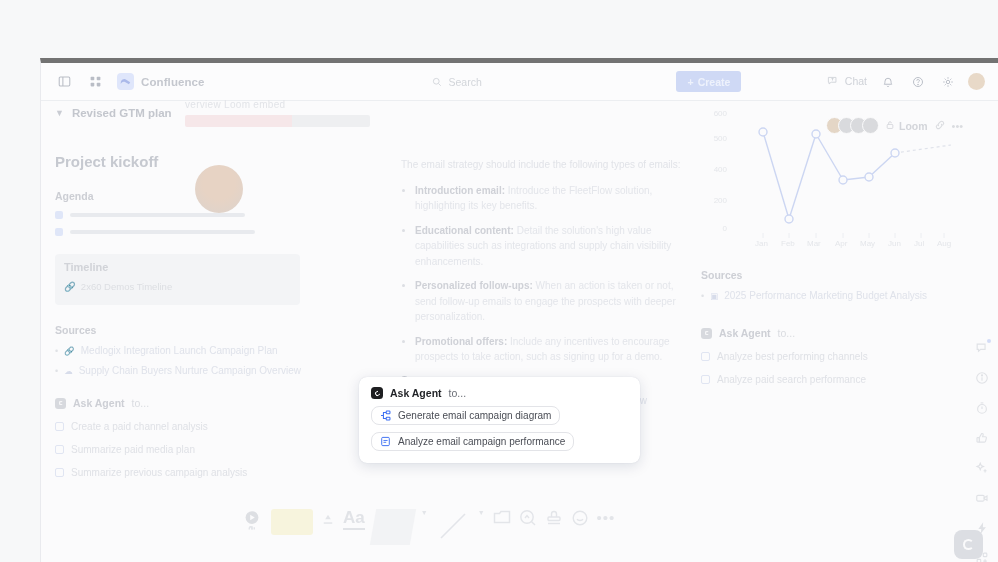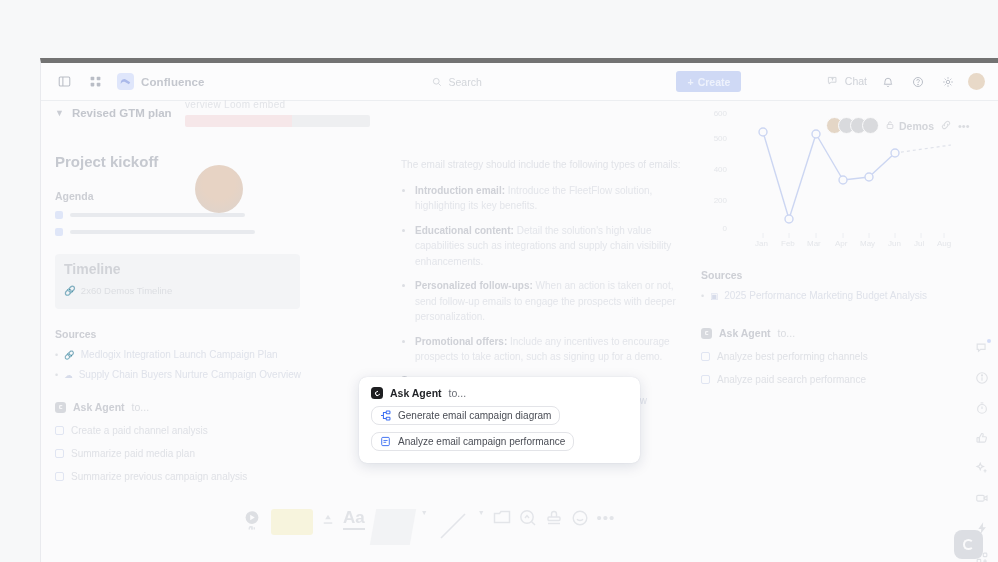--- a/index.html
+++ b/index.html
@@ -119,21 +119,21 @@
   .blurred-text {
     height: 4px; border-radius: 2px;
     background: #e8eaee;
   }
   .check-label { font-size: 9.5px; color: #d8dade; }
 
   #timeline-card {
     margin-top: 18px; width: 245px; padding: 7px 9px 13px;
     background: #f3f4f6; border-radius: 4px;
   }
-  .timeline-head { font-size: 14px; font-weight: 700; color: #d1d3d8; }
+  .timeline-head { font-size: 11px; font-weight: 700; color: #d1d3d8; }
   .timeline-item { margin-top: 8px; font-size: 9.5px; color: #dcdee2; display: flex; gap: 5px; }
 
   .sources-head { margin-top: 19px; font-size: 10.5px; font-weight: 700; color: #cdcfd5; }
   .source-item {
     margin-top: 9px; display: flex; align-items: center; gap: 6px;
     font-size: 10px; color: #dfe2ea;
   }
   .source-item .bullet { color: #e0e2e6; font-size: 9px; }
   .src-icon { font-size: 8.5px; color: #d7dcea; }
 
@@ -506,21 +506,21 @@
               <span class="face"></span>
               <span class="face"></span>
             </span>
             <span class="share-btn">
               <span>
                 <svg width="10" height="10" viewBox="0 0 16 16" fill="none" stroke="currentColor" stroke-width="1.4">
                   <rect x="3.5" y="7" width="9" height="6.5" rx="1.3"></rect>
                     <path d="M5.8 7V5a2.2 2.2 0 014.4 0"></path>
                 </svg>
               </span>
-              <span>Demos</span>
+              <span>Loom</span>
             </span>
             <span class="hdr-icon">
               <svg width="12" height="12" viewBox="0 0 16 16" fill="none" stroke="currentColor" stroke-width="1.4">
                 <path d="M6.4 9.6a2.6 2.6 0 010-3.7l2-2a2.6 2.6 0 113.7 3.7l-1 1"></path>
                 <path d="M9.6 6.4a2.6 2.6 0 010 3.7l-2 2a2.6 2.6 0 11-3.7-3.7l1-1"></path>
               </svg>
             </span>
             <span class="hdr-icon">•••</span>
           </div>
         </div>

